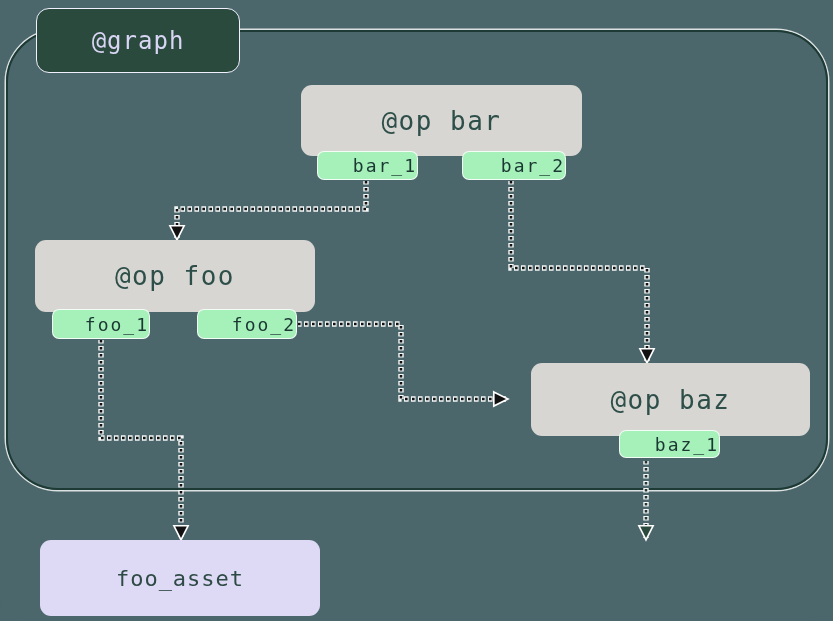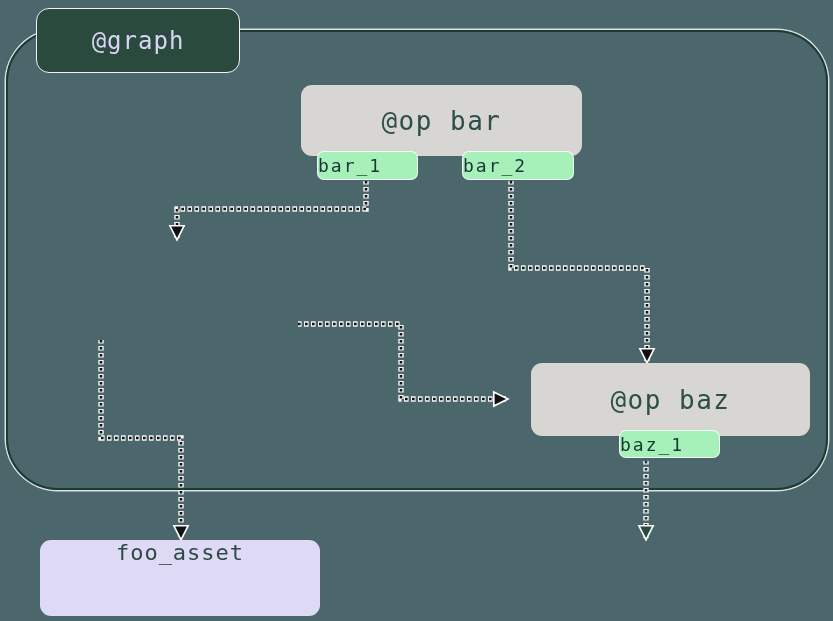--- a/index.html
+++ b/index.html
@@ -52,30 +52,30 @@
     border-radius:11px;
     display:flex;align-items:center;justify-content:center;
     color:var(--op-text);
     font-size:26px;letter-spacing:1.5px;
   }
   .output-tab{
     position:absolute;
     background:var(--output-tab);
     border:1px solid rgba(255,255,255,0.85);
     border-radius:7px;
-    display:flex;align-items:center;justify-content:flex-start;
+    display:flex;align-items:center;justify-content:flex-end;
     color:var(--tab-text);
     font-size:18px;letter-spacing:2px;
   }
   .asset-box{
     position:absolute;z-index:10;
     width:280px;height:76px;
     background:var(--asset-box);
     border-radius:11px;
-    display:flex;justify-content:center;
+    display:flex;align-items:center;justify-content:center;
     color:var(--asset-text);
     font-size:22px;letter-spacing:1px;
   }
   .edges{position:absolute;left:0;top:0;z-index:5;}
   .edge-casing{fill:none;stroke:#ffffff;stroke-width:5.4;stroke-dasharray:4.6 2.4;stroke-dashoffset:1;opacity:0.95;}
   .edge-line{fill:none;stroke:var(--edge);stroke-width:2.6;stroke-dasharray:2.6 4.4;}
   .edge-line.dark{stroke:var(--edge-dark);}
 </style>
 </head>
 <body>
@@ -111,25 +111,36 @@
     <path class="edge-line dark" d="M646,461 V538" marker-end="url(#arrowhead-dark)"></path>
   </svg>
 
   <div class="op-group" style="left:301px;top:85px;width:281px;height:96px">
     <div class="op-box" style="width:281px;height:71px">
       <span>@op bar</span>
     </div>
     <div class="output-tab" style="left:16px;top:66px;width:101px;height:29px">
       <span>bar_1</span>
     </div>
-    <div class="output-tab" style="left:161px;top:66px;width:112px;height:29px">
+    <div class="output-tab" style="left:161px;top:66px;width:104px;height:29px">
       <span>bar_2</span>
     </div>
   </div>
 
+  <div class="op-group" style="left:35px;top:240px;width:280px;height:100px">
+    <div class="op-box" style="width:280px;height:72px">
+      <span>@op foo</span>
+    </div>
+    <div class="output-tab" style="left:17px;top:69px;width:98px;height:30px">
+      <span>foo_1</span>
+    </div>
+    <div class="output-tab" style="left:162px;top:69px;width:100px;height:30px">
+      <span>foo_2</span>
+    </div>
+  </div>
 
   <div class="op-group" style="left:531px;top:363px;width:279px;height:100px">
     <div class="op-box" style="width:279px;height:73px">
       <span>@op baz</span>
     </div>
     <div class="output-tab" style="left:88px;top:67px;width:101px;height:28px">
       <span>baz_1</span>
     </div>
   </div>
 

